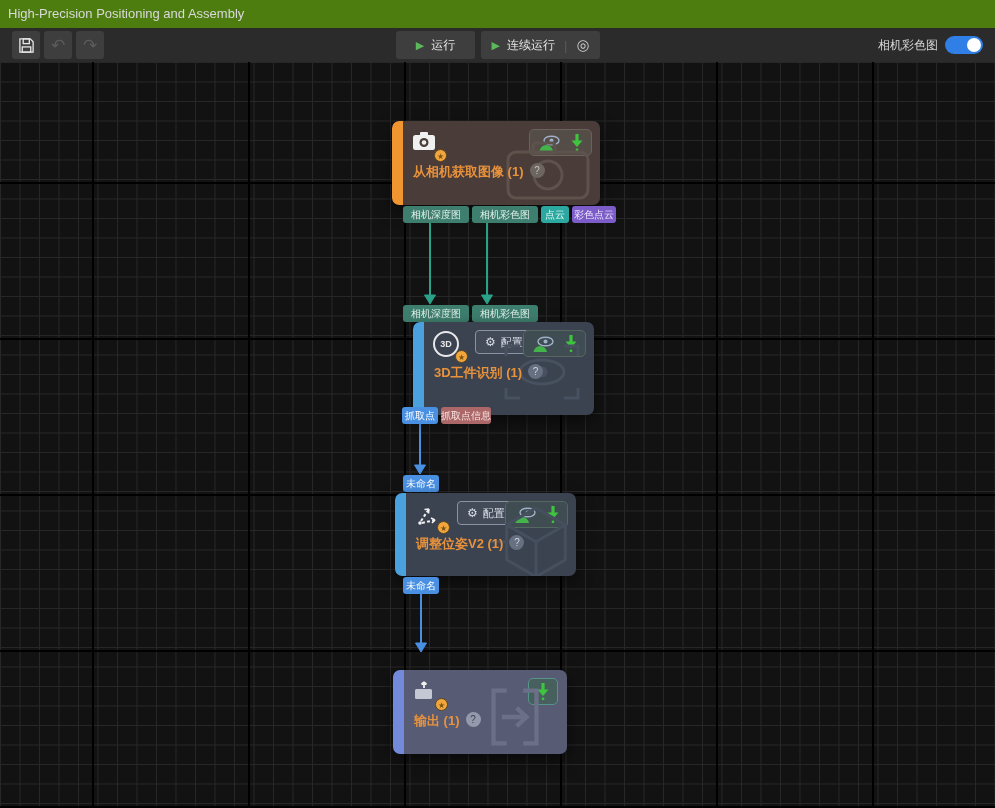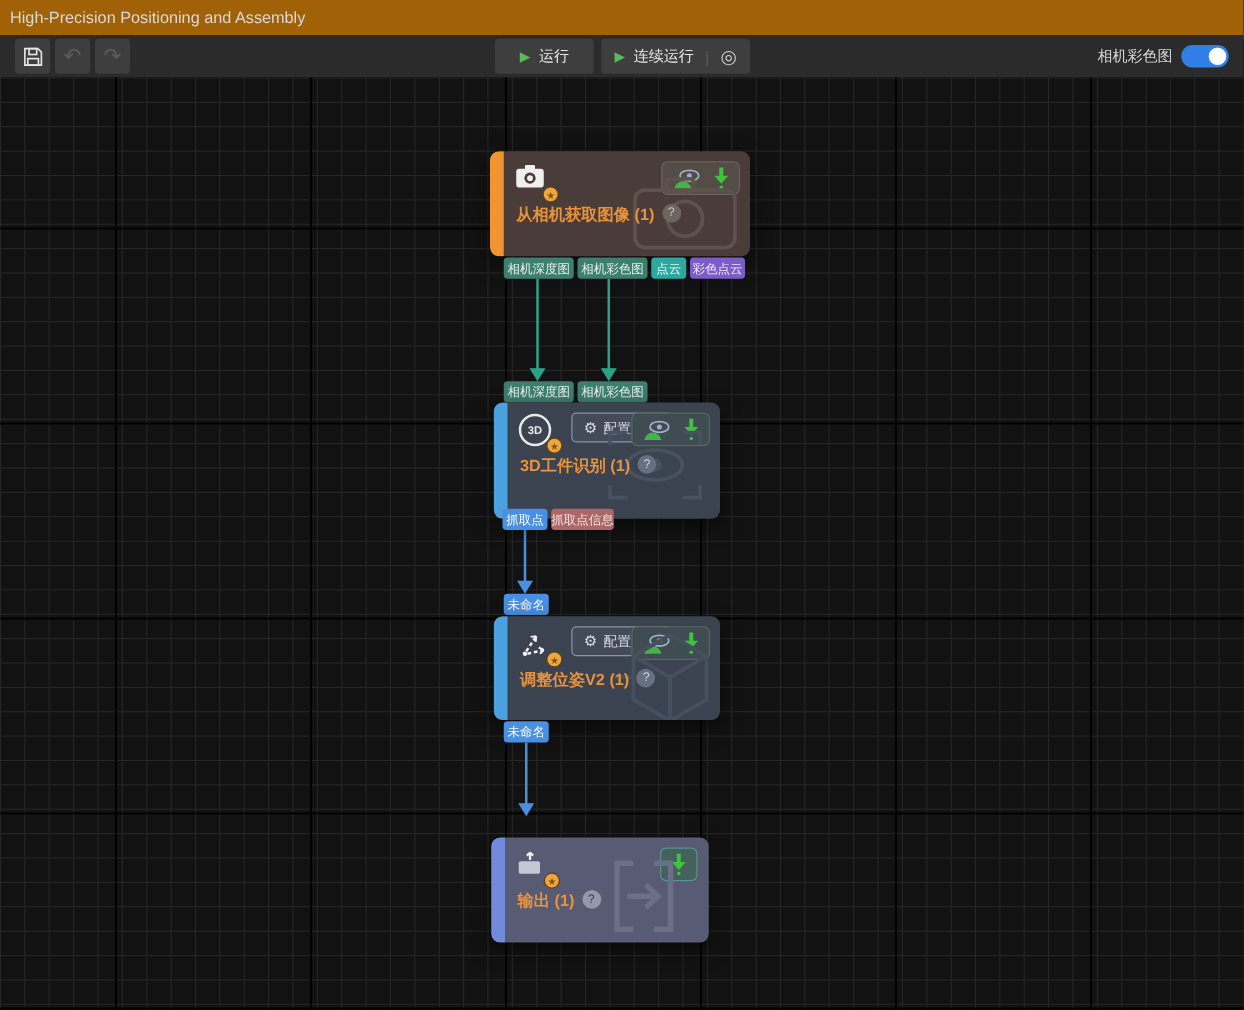--- a/index.html
+++ b/index.html
@@ -1,21 +1,21 @@
 <!DOCTYPE html>
 <html><head>
 <meta charset="utf-8">
 <style>
   * { margin:0; padding:0; box-sizing:border-box; }
   html,body { width:995px; height:808px; overflow:hidden; background:#121212;
               font-family:"Liberation Sans","DejaVu Sans",sans-serif; }
   .app { position:relative; width:995px; height:808px; }
 
   
-  .titlebar { position:absolute; top:0; left:0; right:0; height:32px; background:#a16207;
+  .titlebar { position:absolute; top:0; left:0; right:0; height:32px; background:#4d7c0f;
               border-bottom:1px solid #090909; }
   .titlebar .wtitle { position:absolute; left:8px; top:0; line-height:28px; font-size:13px; color:#d9d9d9; }
 
   
   .toolbar { position:absolute; top:28px; left:0; right:0; height:34px; background:#2b2b2b; }
   .tb-btn { position:absolute; top:3px; height:28px; background:#3e3e3e; border-radius:3px;
             display:flex; align-items:center; justify-content:center; color:#e8e8e8; }
   .tb-save { left:12px; width:28px; }
   .tb-undo { left:44px; width:28px; color:#5c5c5c; font-size:17px; }
   .tb-redo { left:76px; width:28px; color:#5c5c5c; font-size:17px; }
@@ -40,21 +40,21 @@
     background-size:156px 156px,156px 156px,19.5px 19.5px,19.5px 19.5px;
     background-position:92px 0,0 120px,0 0,0 0; }
 
   .edges { position:absolute; top:0; left:0; width:995px; height:746px; pointer-events:none; }
 
   
   .node { position:absolute; border-radius:7px; box-shadow:0 6px 16px rgba(0,0,0,.5); overflow:hidden; }
   .strip { position:absolute; left:0; top:0; bottom:0; width:11px; border-radius:7px 0 0 7px; }
   .n1 { left:392px; top:59px;  width:208px; height:84px; background:#4a3c39; }
   .n1 .strip { background:#f0952f; }
-  .n2 { left:395px; top:260px; width:181px; height:93px; background:#3b4250; }
+  .n2 { left:413px; top:260px; width:181px; height:93px; background:#3b4250; }
   .n3 { left:395px; top:431px; width:181px; height:83px; background:#3b4250; }
   .n2 .strip,.n3 .strip { background:#4ba1dd; }
   .n4 { left:393px; top:608px; width:174px; height:84px; background:#575c74; }
   .n4 .strip { background:#7289dc; }
 
   .node-icon { position:absolute; left:20px; top:9px; width:30px; height:28px; }
   .star-badge { position:absolute; right:-5px; bottom:-4px; width:13px; height:13px; border-radius:50%;
                 background:#f0a63c; color:#7a5414; font-size:8px; line-height:13px; text-align:center;
                 border:1px solid #5a4420; }
   .icon-3d { display:inline-block; width:26px; height:26px; border:2px solid #e8e8e8; border-radius:50%;
@@ -78,21 +78,21 @@
   .n1 .icon-group { background:#544c46; border:1px solid #6b6359; }
   .n2 .icon-group,.n3 .icon-group { background:#3f4c52; border:1px solid #56675f; }
   .n4 .icon-group { background:#47605e; border:1px solid #55948a; right:9px; }
 
   .watermark { position:absolute; opacity:1; pointer-events:none; }
 
   
   .tagrow { position:absolute; display:flex; gap:3px; }
   .tag { height:17px; border-radius:3px; font-size:10px; display:inline-flex; align-items:center;
          justify-content:center; white-space:nowrap; }
-  .w54 { width:56px; } .w28 { width:28px; } .w44 { width:44px; } .w36 { width:36px; }
+  .w54 { width:66px; } .w28 { width:28px; } .w44 { width:44px; } .w36 { width:36px; }
   .w50 { width:50px; } .w38 { width:38px; }
   .tag-teal   { background:#3e7e6e; color:#e3f2ec; }
   .tag-cyan   { background:#2ba9a0; color:#eafaf8; }
   .tag-purple { background:#7b5cc9; color:#f0eafc; }
   .tag-blue   { background:#4a90e2; color:#ffffff; }
   .tag-rose   { background:#ac6868; color:#f7e3e3; }
   .tag-navy   { background:#3d69ae; color:#cfe2ff; }
 </style>
 </head>
 <body>

